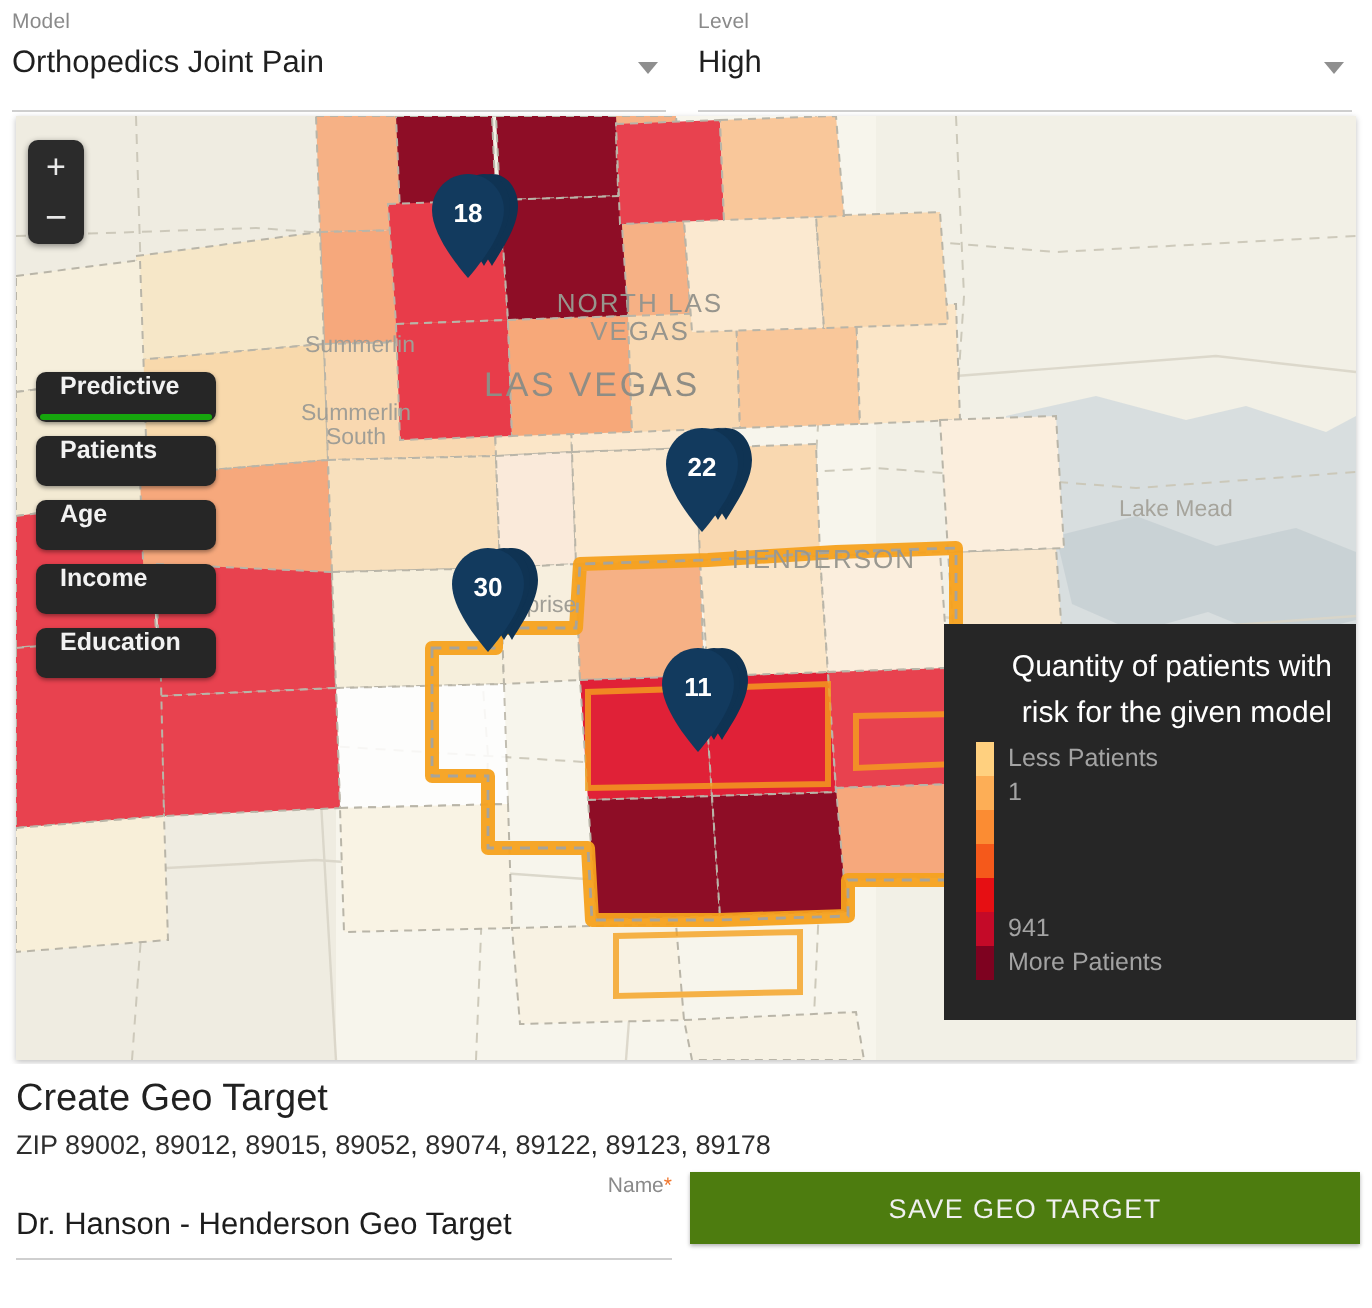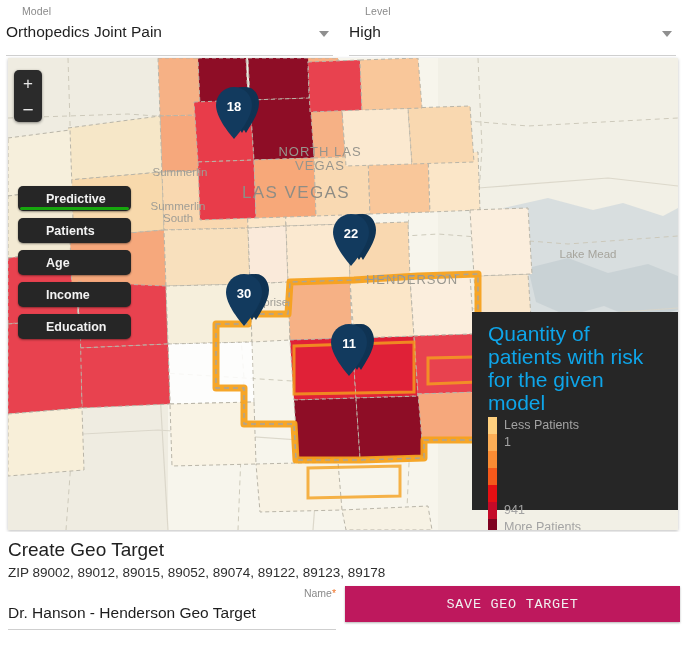--- a/index.html
+++ b/index.html
@@ -7,21 +7,21 @@
     width: 686px; height: 654px;
     background: #ffffff;
     font-family: "Liberation Sans", sans-serif;
     overflow: hidden;
   }
   #app { position: relative; width: 686px; height: 654px; background: #fff; }
 
   
   .selector-row { position: absolute; left: 0; top: 0; width: 686px; height: 56px; display: flex; background: #fff; }
   .select-field { position: relative; flex: 0 0 343px; width: 343px; padding: 5px 10px 0 6px; }
-  .select-label { font-size: 10.5px; color: #8a8a8a; letter-spacing: .1px; line-height: 13px; margin-left: 16px; }
+  .select-label { font-size: 10.5px; color: #8a8a8a; letter-spacing: .1px; line-height: 13px; }
   .select-valuerow { display: flex; align-items: flex-end; justify-content: space-between; height: 27px; }
   .select-value { font-size: 15.5px; color: #1f1f1f; line-height: 20px; padding-bottom: 3px; }
   .select-arrow { width: 0; height: 0; border-left: 5.5px solid transparent; border-right: 5.5px solid transparent;
                   border-top: 6px solid #8f8f8f; margin-bottom: 8px; margin-right: 4px; }
   .select-underline { position: absolute; left: 6px; right: 10px; bottom: 0; height: 1px; background: #cfcfcf; }
 
   
   .map-wrap { position: absolute; left: 8px; top: 58px; width: 670px; height: 472px;
               overflow: hidden; box-shadow: 0 1px 3px rgba(0,0,0,.25); background: #f6f4ec; }
   .map-svg { position: absolute; left: 0; top: 0; width: 670px; height: 472px; display: block; }
@@ -30,36 +30,36 @@
   .zoom-ctl { position: absolute; left: 6px; top: 12px; width: 28px; height: 52px; border-radius: 5px;
               background: #2b2b2b; box-shadow: 0 1px 3px rgba(0,0,0,.45); z-index: 30;
               display: flex; flex-direction: column; }
   .zoom-btn { flex: 1; display: flex; align-items: center; justify-content: center;
               color: #e8e8e8; font-size: 17px; line-height: 1; cursor: pointer; user-select: none; }
   .zoom-btn.minus { font-size: 19px; }
 
   
   .layer-stack { position: absolute; left: 10px; top: 128px; z-index: 30;
                  display: flex; flex-direction: column; gap: 7px; }
-  .layer-btn { width: 113px; height: 25px; border-radius: 5px; background: #262626;
-               color: #f2f2f2; font-size: 12.5px; font-weight: bold; display: flex; align-items: center;
-               padding-left: 28px; cursor: pointer; box-shadow: 0 1px 2px rgba(0,0,0,.4); position: relative; }
+  .layer-btn { width: 90px; height: 25px; border-radius: 5px; background: #262626;
+               color: #f2f2f2; font-size: 12.5px; font-weight: bold; display: flex; 
+               padding-left: 12px; cursor: pointer; box-shadow: 0 1px 2px rgba(0,0,0,.4); position: relative; }
   .layer-btn.active::after { content: ""; position: absolute; left: 2px; right: 2px; bottom: 1px;
                              height: 3px; background: #16a60d; border-radius: 2px; }
 
   
   .marker { position: absolute; z-index: 25; width: 44px; height: 58px; }
   .marker svg { display: block; }
   .marker .mk-num { position: absolute; left: 0; top: 13px; width: 36px; text-align: center;
                     color: #ffffff; font-size: 13px; font-weight: bold; }
 
   
   .legend { position: absolute; right: 0; top: 254px; width: 206px; height: 198px;
             background: #262626; z-index: 28; padding: 10px 12px 8px 16px; }
-  .legend-title { color: #0ea5e9; font-size: 21px; line-height: 23px; margin-bottom: 3px; }
+  .legend-title { color: #ffffff; font-size: 15px; line-height: 23px; margin-bottom: 3px; text-align: right; }
   .legend-scale { position: relative; }
   .legend-row { display: flex; align-items: center; height: 17px; }
   .legend-swatch { width: 9px; height: 17px; flex: 0 0 9px; }
   .legend-text { color: #a3a3a3; font-size: 12.5px; padding-left: 7px; line-height: 17px; }
 
   
   .attrib { position: absolute; left: 0; bottom: 0; width: 670px; height: 14px;
             background: rgba(255,255,255,.82); z-index: 29;
             font-size: 9.5px; color: #3a3a3a; line-height: 14px; text-align: right;
             padding-right: 0; white-space: nowrap; overflow: hidden; }
@@ -69,23 +69,23 @@
   
   .bottom { position: absolute; left: 0; top: 532px; width: 686px; height: 122px; background: #fff; }
   .bt-title { position: absolute; left: 8px; top: 6px; font-size: 19px; color: #212121; line-height: 24px; }
   .bt-zip { position: absolute; left: 8px; top: 32px; font-size: 13.5px; color: #2e2e2e; line-height: 18px; }
   .name-field { position: absolute; left: 8px; top: 54px; width: 328px; height: 44px; }
   .name-label { font-size: 10.5px; color: #8a8a8a; line-height: 14px; text-align: right; }
   .name-req { color: #f0752b; }
   .name-value { font-size: 15.5px; color: #1d1d1d; line-height: 26px; }
   .name-underline { position: absolute; left: 0; right: 0; bottom: 0; height: 1px; background: #cfcfcf; }
   .save-btn { position: absolute; left: 345px; top: 586px; width: 335px; height: 36px;
-              background: #be185d; color: #f0f0f0; font-size: 13.5px; letter-spacing: .7px;
+              background: #4d7c0f; color: #f0f0f0; font-size: 13.5px; letter-spacing: .7px;
               display: flex; align-items: center; justify-content: center; cursor: pointer;
-              box-shadow: 0 1px 2px rgba(0,0,0,.3); font-family: Liberation Mono, monospace; }
+              box-shadow: 0 1px 2px rgba(0,0,0,.3); }
 </style>
 </head>
 <body>
 
 <div id="app">
 
   <div class="selector-row">
 
     <div class="select-field">
       <div class="select-label">Model</div>

